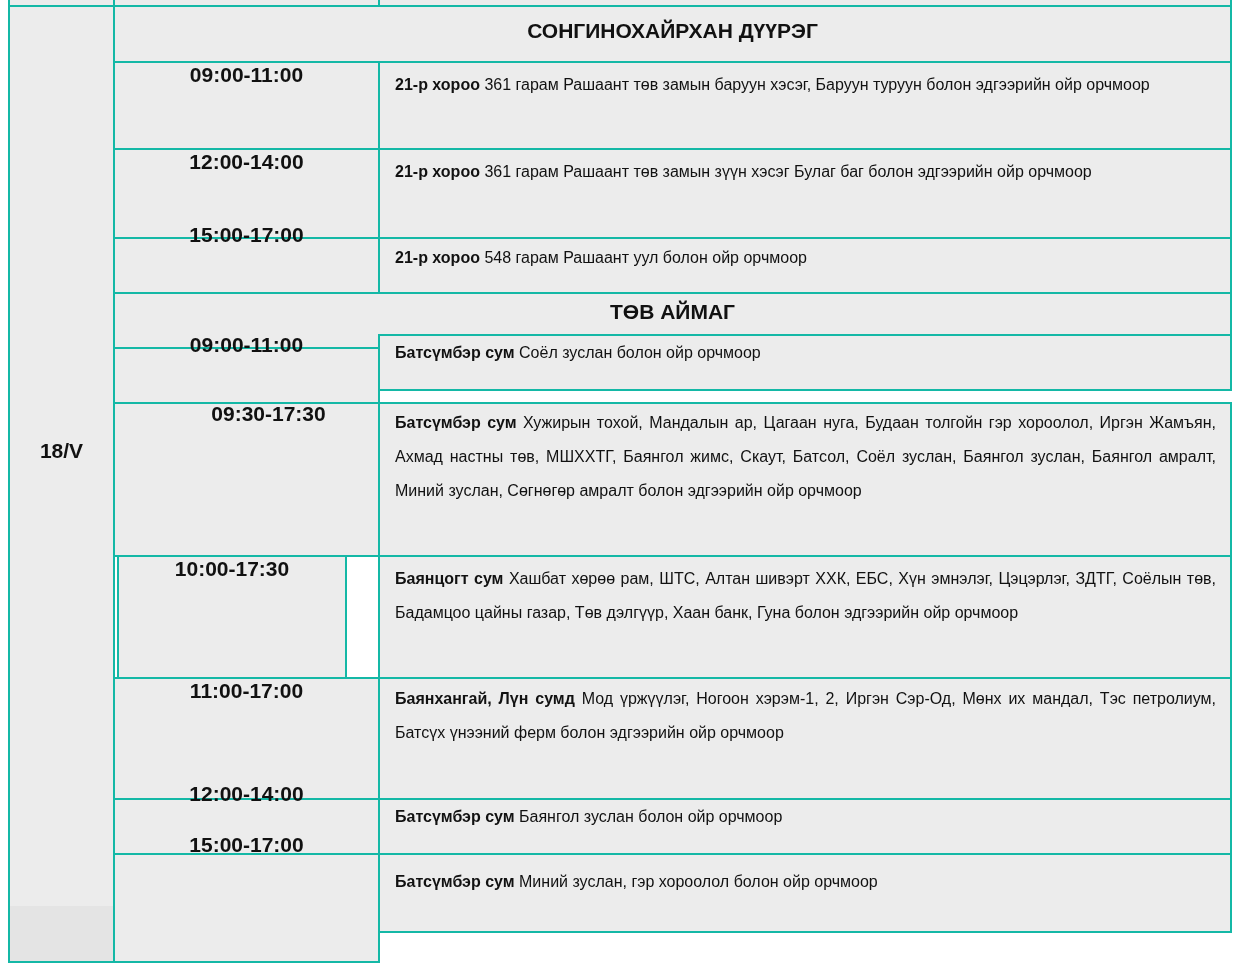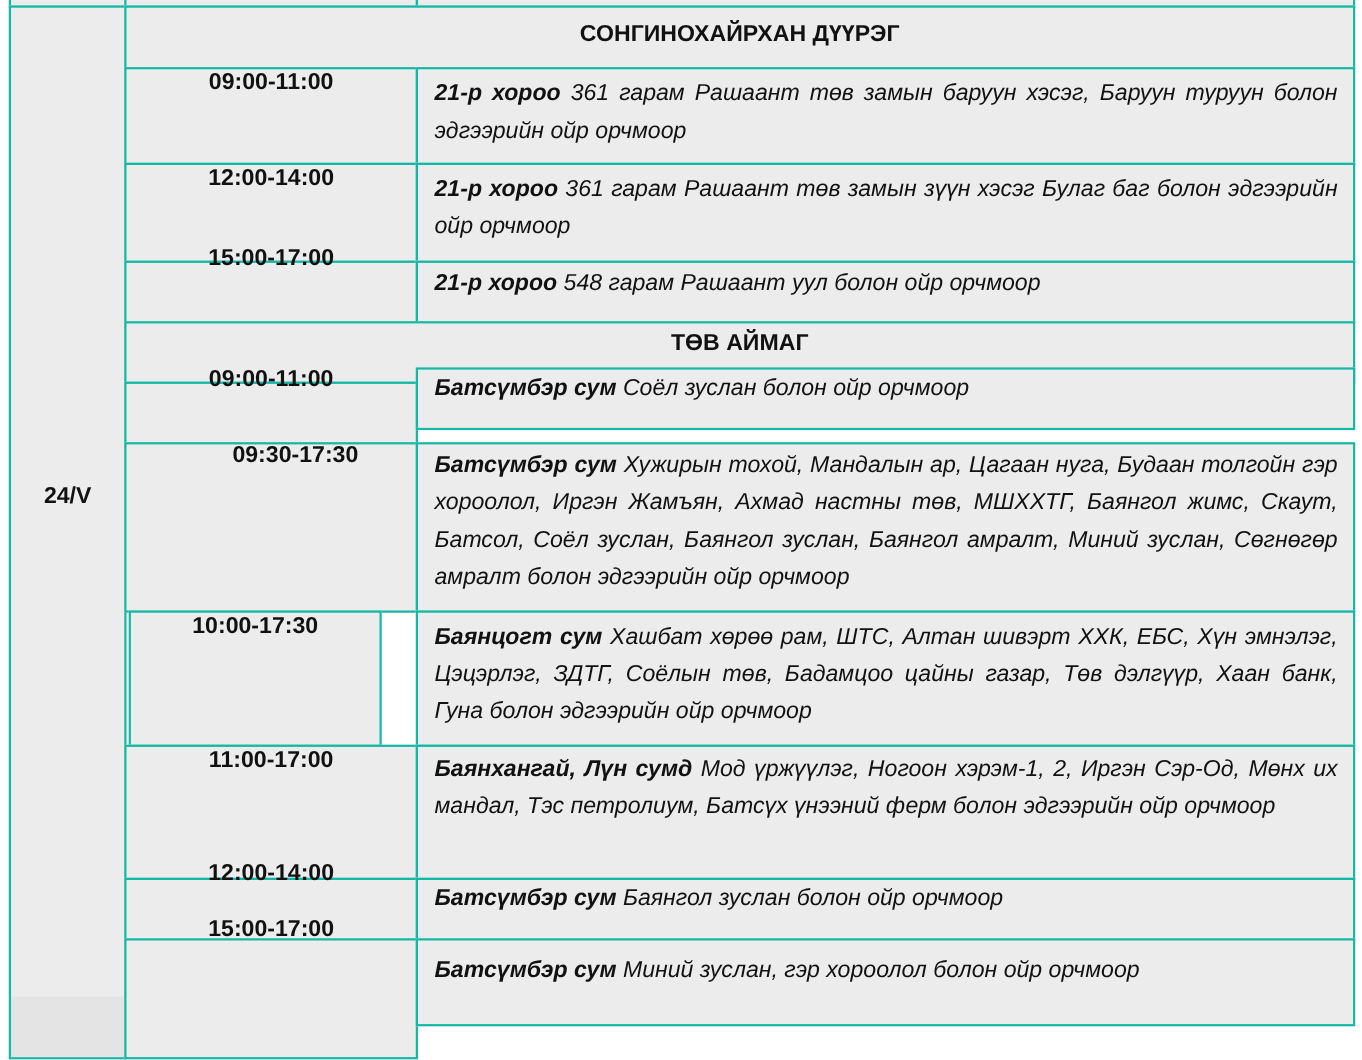--- a/index.html
+++ b/index.html
@@ -7,35 +7,35 @@
          font-family: "Liberation Sans", sans-serif; color: #111; }
   .sheet { position: absolute; left: 0; top: 0; width: 1238px; height: 964px; background: #fff; }
   .cell { position: absolute; box-sizing: border-box; background: #ececec; }
   .b { border: 2px solid #14b8a6; }
   .date-cell { display: flex; align-items: center; justify-content: center;
                font-weight: bold; font-size: 21px; }
   .date-shade { position: absolute; background: #e4e4e4; }
   .header-cell { display: flex; align-items: flex-start; justify-content: center;
                  font-weight: bold; font-size: 21px; padding-top: 12px; }
   .time-cell { display: flex; align-items: flex-start; justify-content: center; font-size: 21px; font-weight: bold; }
-  .desc-cell { font-size: 21px; line-height: 34px; padding: 5px 14px 0 15px; text-align: justify; font-style: italic; }
+  .desc-cell { font-size: 16px; line-height: 34px; padding: 5px 14px 0 15px; text-align: justify; }
   .desc-cell.mid { display: flex; align-items: center; padding-top: 0; }
   .desc-cell .lead { font-weight: bold; }
 </style>
 </head>
 <body>
 
 <div class="sheet">
 
   <div class="cell b" style="left:8px;top:-4px;width:107px;height:11px;"></div>
   <div class="cell b" style="left:113px;top:-4px;width:267px;height:11px;"></div>
   <div class="cell b" style="left:378px;top:-4px;width:854px;height:11px;"></div>
 
   <div class="cell b date-cell" style="left:8px;top:5px;width:107px;height:958px;">
-    <span style="margin-top:-66px;">24/V</span>
+    <span style="margin-top:-66px;">18/V</span>
   </div>
   <div class="date-shade" style="left:10px;top:906px;width:103px;height:55px;"></div>
 
   <div class="cell b header-cell" style="left:113px;top:5px;width:1119px;height:58px;">
     <span>СОНГИНОХАЙРХАН ДҮҮРЭГ</span>
   </div>
 
   <div class="cell b time-cell" style="left:113px;top:61px;width:267px;height:89px;">
     <span>09:00-11:00</span>
   </div>

